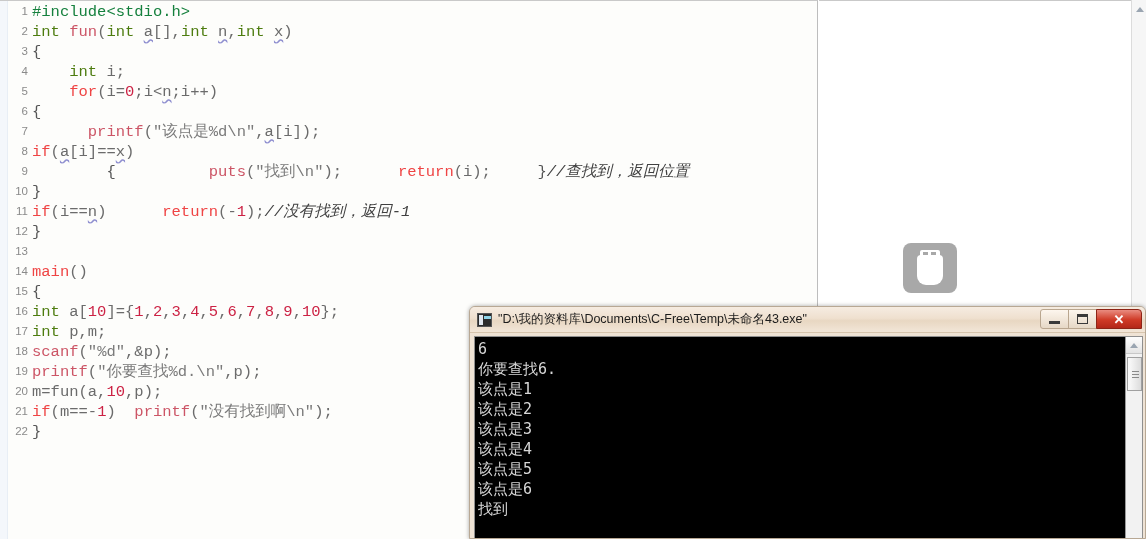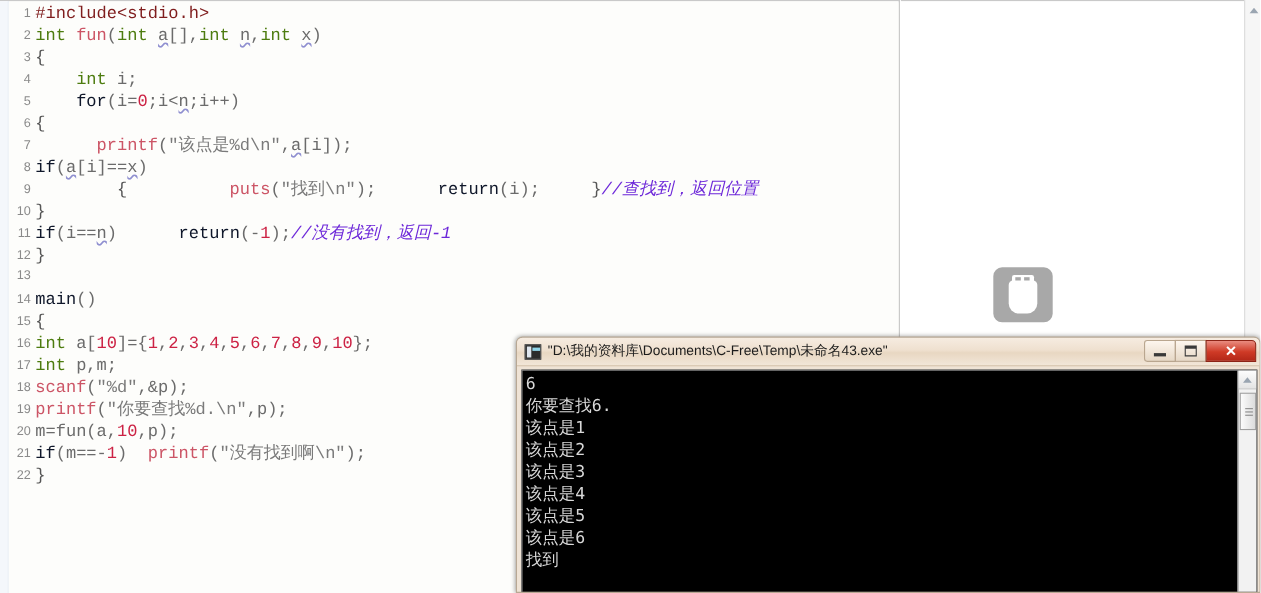--- a/index.html
+++ b/index.html
@@ -57,29 +57,29 @@
     font-size: 11.5px;
     font-family: "Liberation Sans", sans-serif;
     padding-right: 4px;
     user-select: none;
     position: relative;
     top: -1px;
   }
   .ltext { flex: 1 1 auto; }
 
   
-  .t-pre   { color: #7f1d1d; }
+  .t-pre   { color: #15803d; }
   .t-kw    { color: #4d7c0f; }
-  .t-ctl   { color: #0f172a; }
+  .t-ctl   { color: #ef4444; }
   .t-fn    { color: #cc5566; }
   .t-num   { color: #cc2244; }
   .t-str   { color: #7a7a7a; }
   .t-plain { color: #6b6b6b; }
   .t-punct { color: #6b6b6b; }
-  .t-cmt   { color: #6d28d9; font-style: italic; }
+  .t-cmt   { color: #404040; font-style: italic; }
   .t-brace { color: #555555; }
   .sq {
     text-decoration: underline;
     text-decoration-style: wavy;
     text-decoration-color: #8f8fd0;
     text-underline-offset: 2px;
   }
 
   
   .right-pane {

